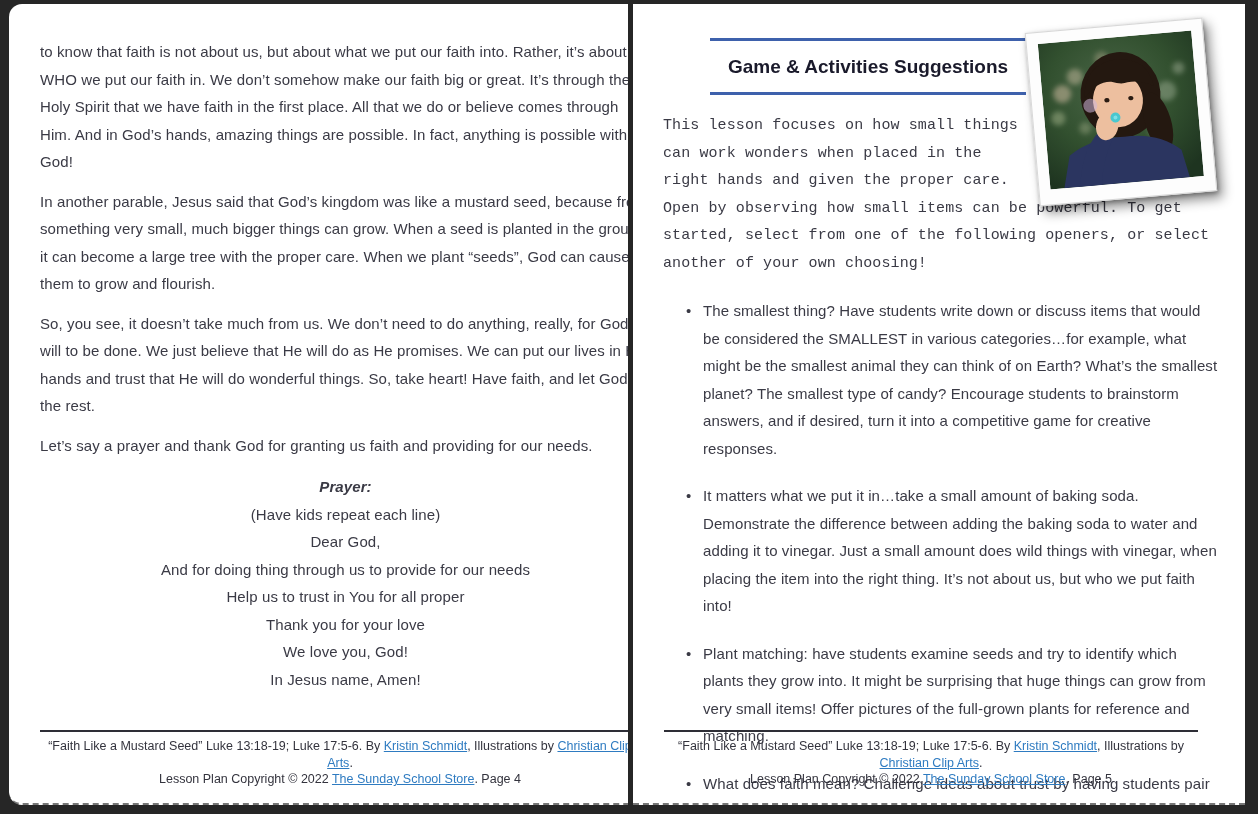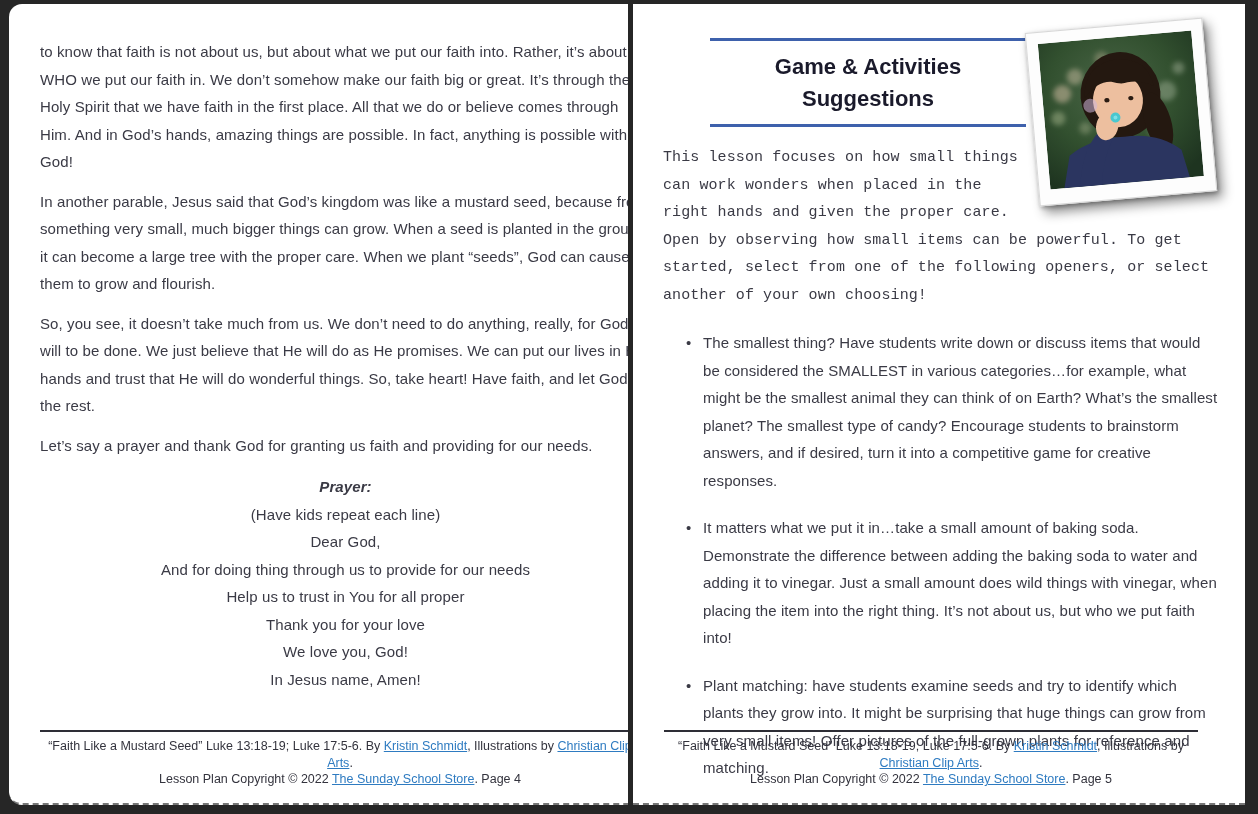--- a/index.html
+++ b/index.html
@@ -27,21 +27,21 @@
 
   
   .footer{position:absolute;left:31px;right:47px;top:726px;
     border-top:2px solid #2e2e36;padding-top:6px;text-align:center;
     font-size:12.5px;line-height:16.5px;color:#33333d;}
   .footer a{color:#2e7bc1;text-decoration:underline;cursor:pointer;}
 
   
   .heading-block{width:316px;margin:34px 0 0 77px;text-align:center;}
   .heading-rule{height:3px;background:#3e61ac;}
-  .heading-text{font-size:22px;font-weight:bold;color:#1a1a2b;line-height:32px;padding:10px 0 9px 0;}
+  .heading-text{font-size:19px;font-weight:bold;color:#1a1a2b;line-height:32px;padding:10px 0 9px 0;}
   .content-right{padding:17px 27px 0 30px;}
   .wrap-spacer{float:right;width:196px;height:76px;}
   .bullet-list{margin:12px 0 0 0;padding:0;list-style:none;}
   .bullet-list li{position:relative;padding-left:40px;margin-bottom:10px;margin-top:20px;}
   .bullet-list li::before{content:"\2022";position:absolute;left:23px;top:0;color:#3a3a45;}
 
   
   .polaroid{
     position:absolute;left:399px;top:21px;width:154px;
     padding:11px 11px 15px 11px;background:#fdfdfd;

